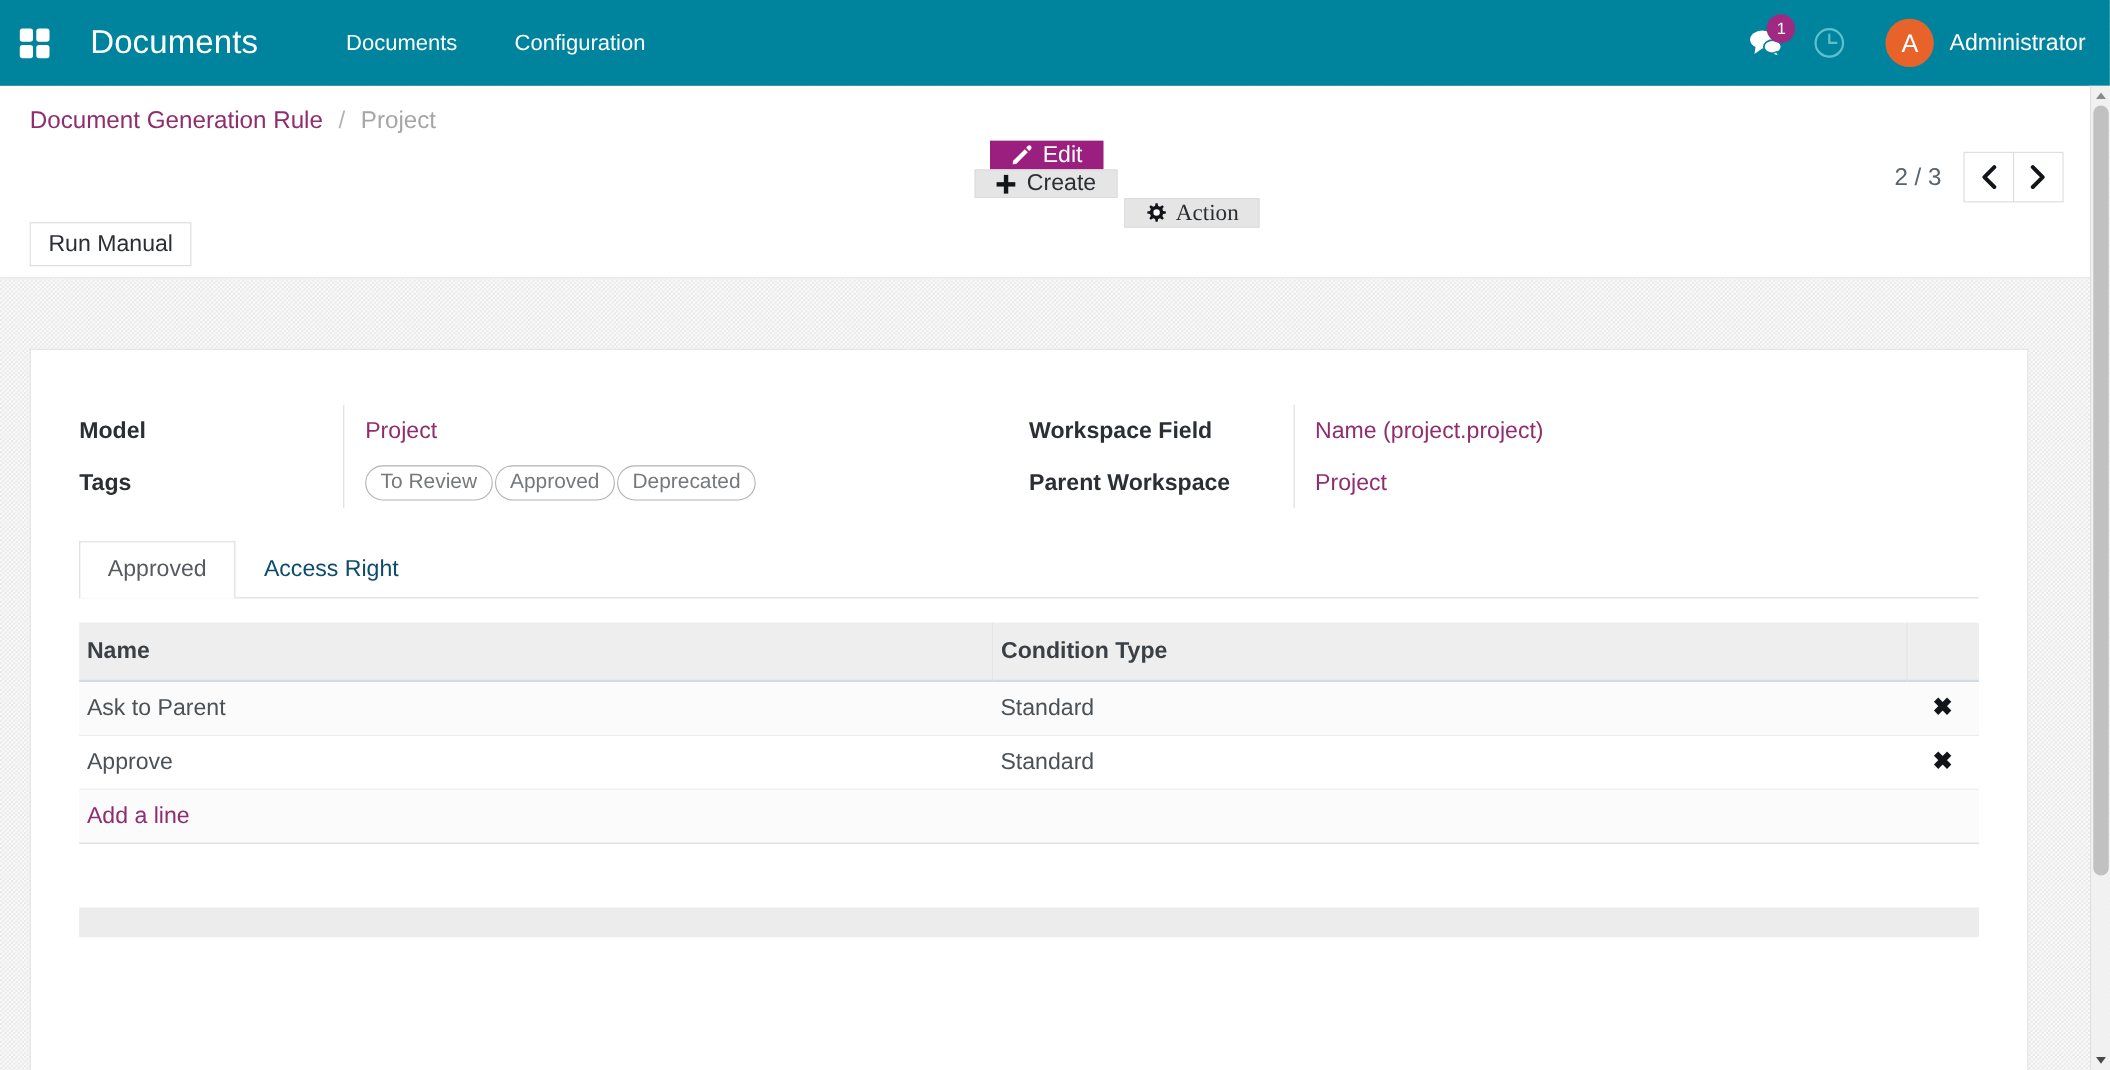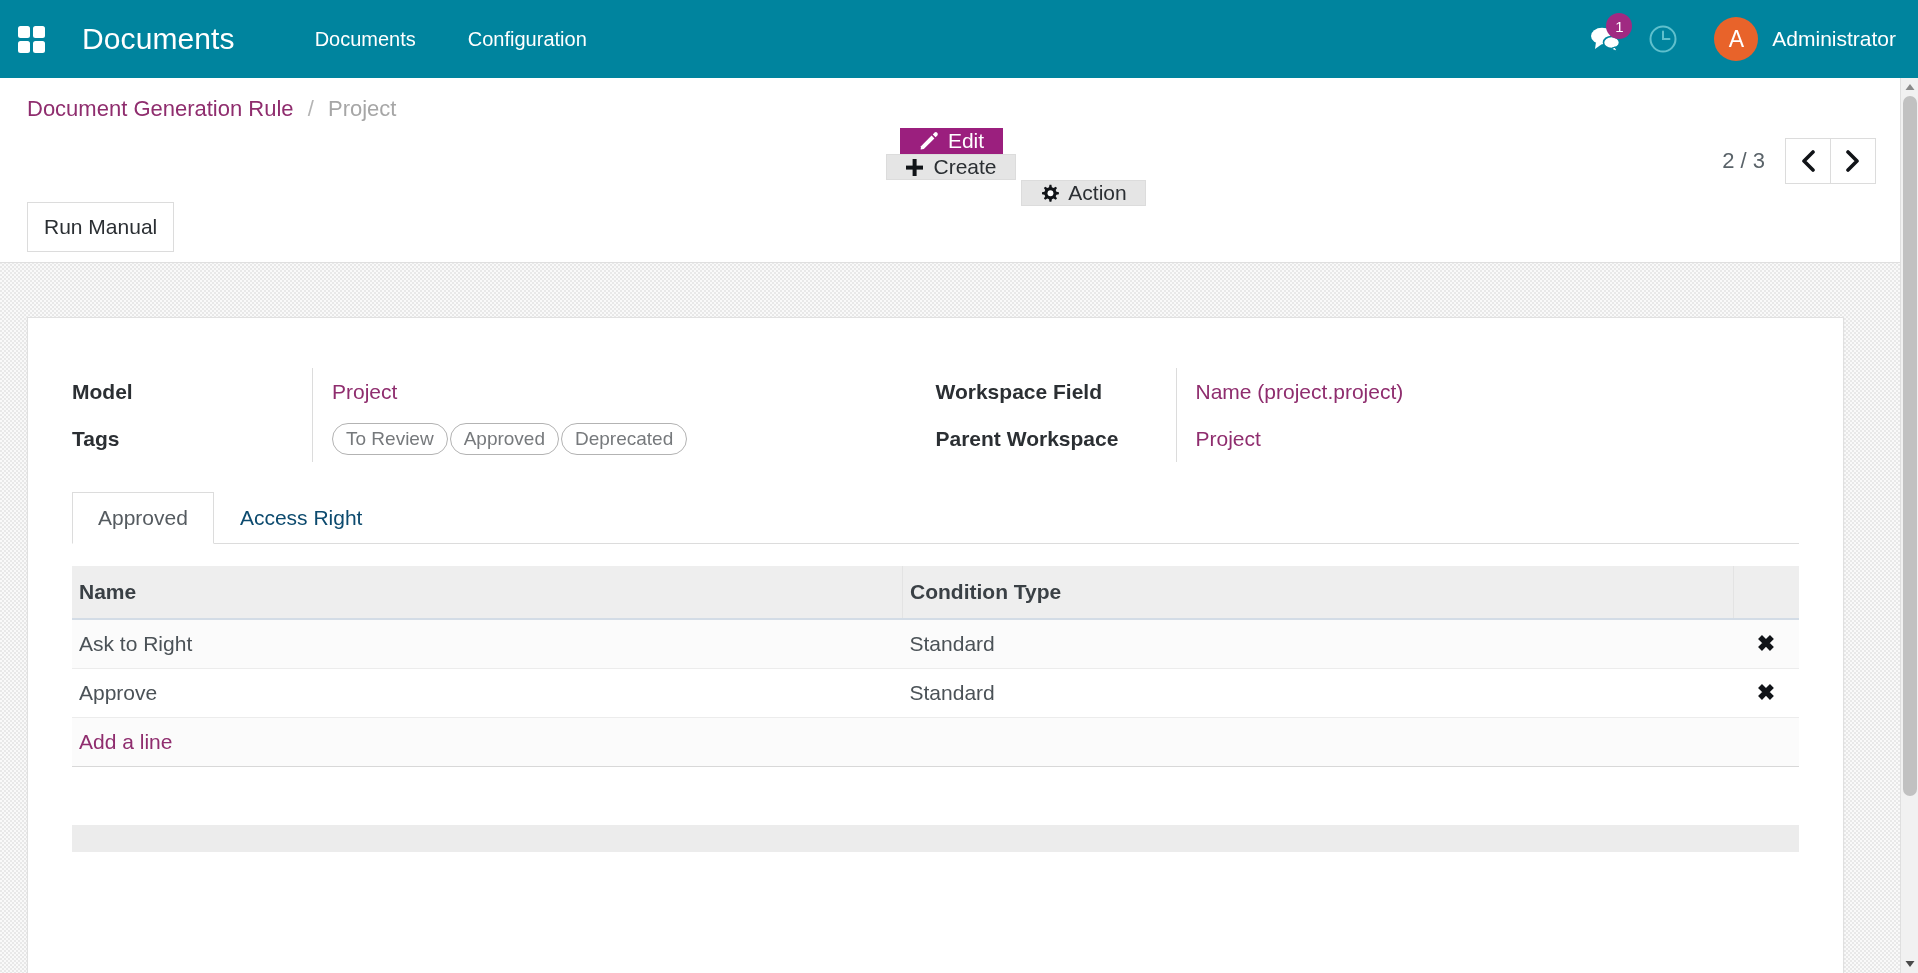--- a/index.html
+++ b/index.html
@@ -152,21 +152,21 @@
     border-radius: 0;
     font-family: "Liberation Sans", sans-serif;
     white-space: nowrap;
   }
   .btn-edit {
     background: #9b1f7e;
     border-color: #9b1f7e;
     color: #ffffff;
   }
   .btn-create { margin-left: -1px; }
-  .btn-action { margin-left: 264px; }
+  .btn-action { margin-left: 264px; font-family: Liberation Serif, serif; }
 
   .pager {
     position: absolute;
     right: 24px; top: 10px;
     display: flex; align-items: center;
   }
   .pager-count {
     font-size: 22px;
     color: #5a6369;
     margin-right: 20px;
@@ -180,21 +180,21 @@
     cursor: pointer;
   }
   .pager-btn + .pager-btn { margin-left: -1px; }
 
   
   .cp-statusbar {
     padding: 8px 27px 10px 27px;
     background: #ffffff;
   }
   .btn-runmanual {
-    height: 50px;
+    height: 40px;
     padding: 0 16px;
     font-size: 21px;
     background: #ffffff;
     border: 1px solid #dcdcdc;
     color: #2b2f33;
     cursor: pointer;
     font-family: "Liberation Sans", sans-serif;
   }
 
   
@@ -507,21 +507,21 @@
       <table class="list-table">
         <thead>
           <tr>
             <th>Name</th>
             <th>Condition Type</th>
             <th class="col-del"></th>
           </tr>
         </thead>
         <tbody>
           <tr>
-            <td>Ask to Right</td>
+            <td>Ask to Parent</td>
             <td>Standard</td>
             <td class="col-del">
               <span class="del-x">✖</span>
             </td>
           </tr>
           <tr>
             <td>Approve</td>
             <td>Standard</td>
             <td class="col-del">
               <span class="del-x">✖</span>

